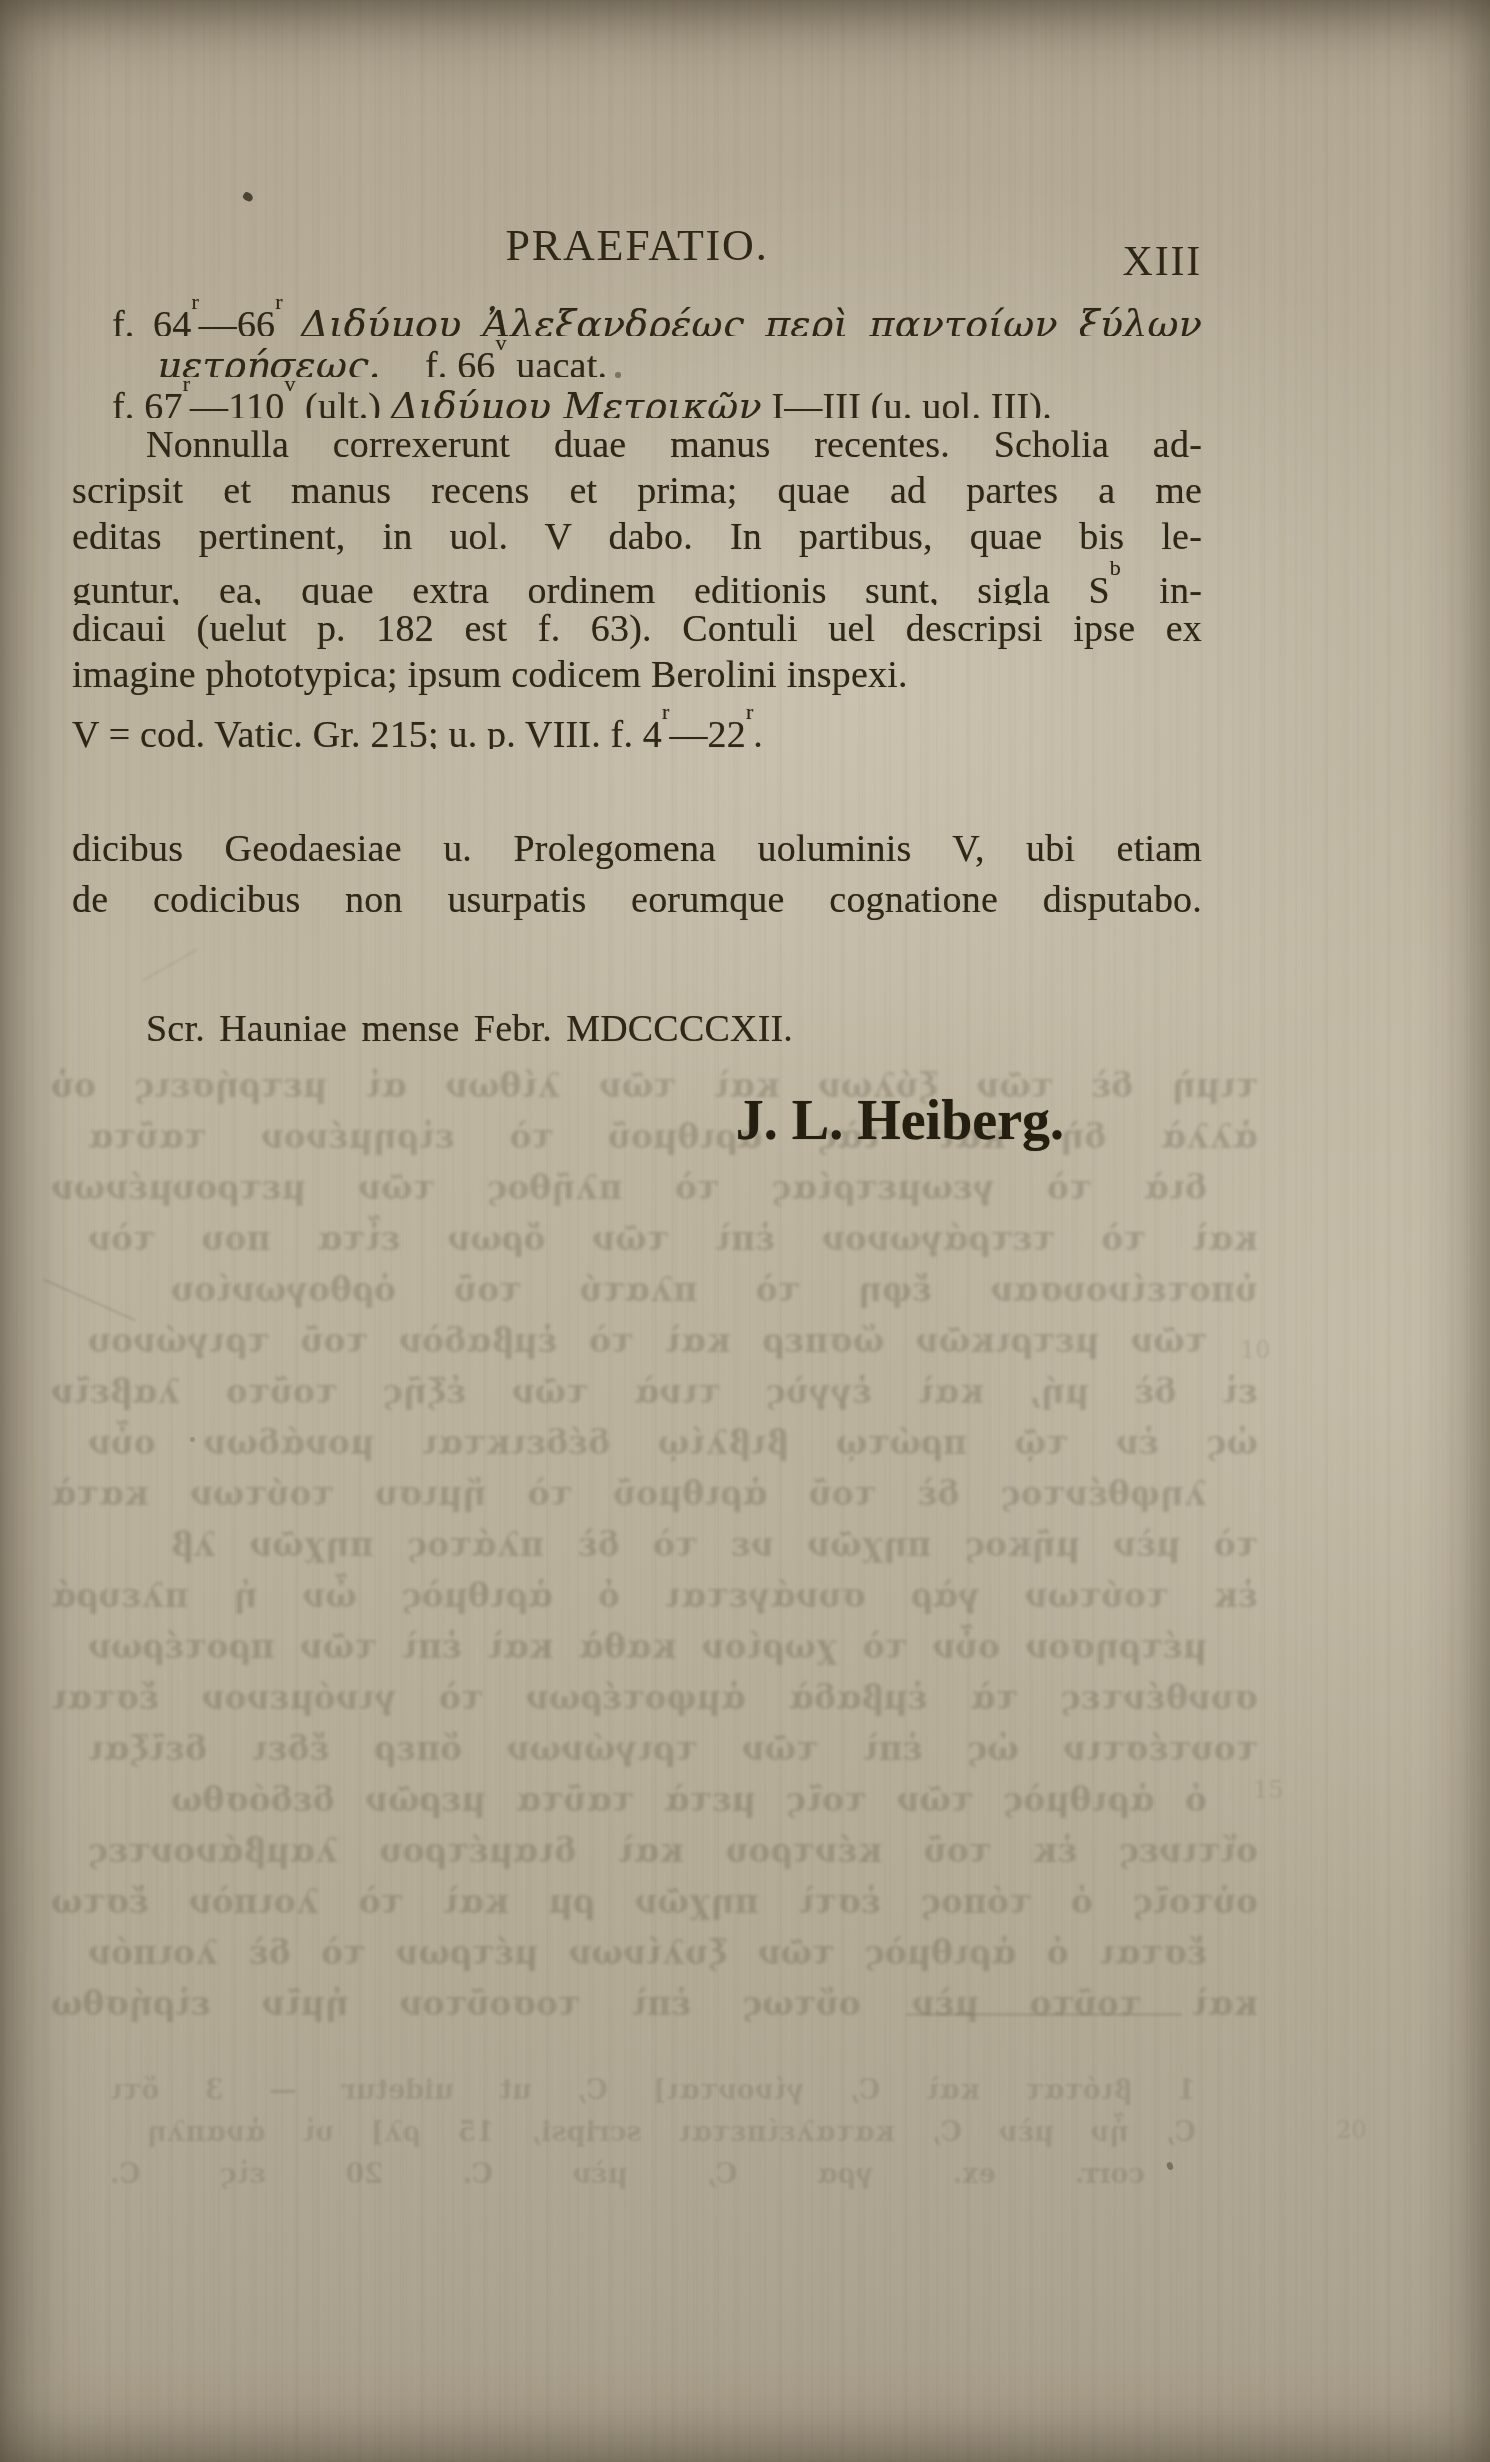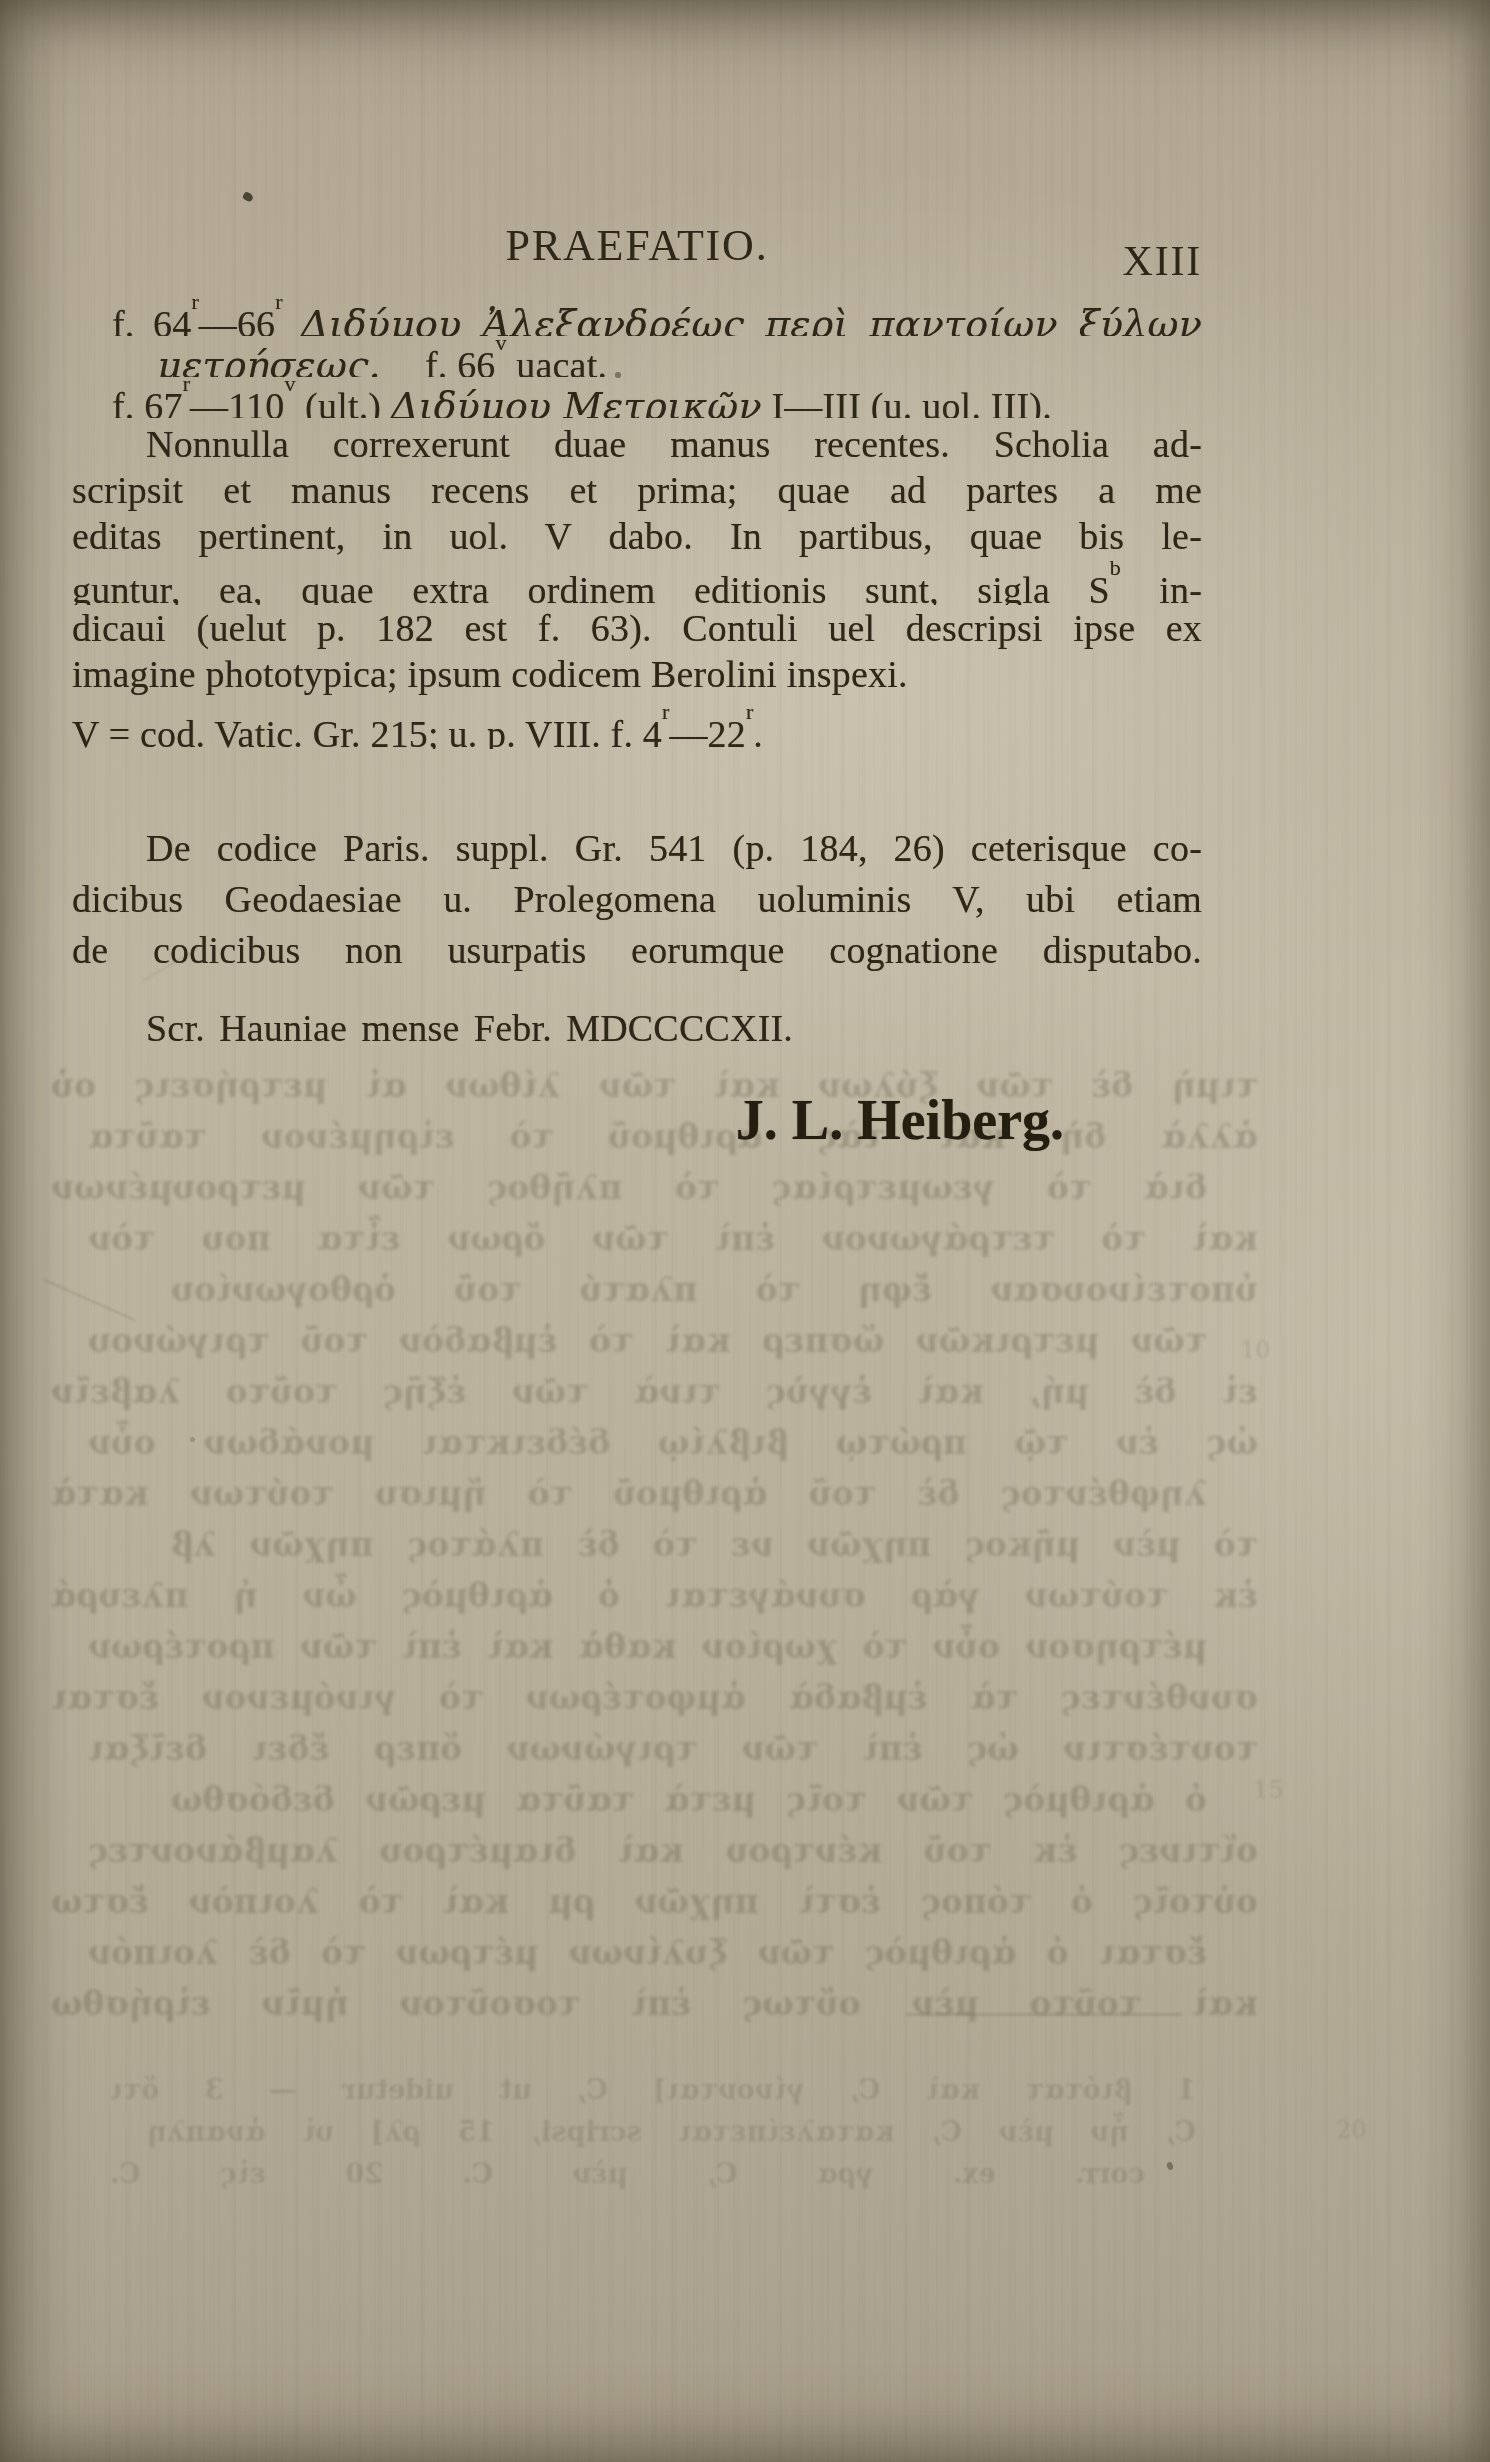--- a/index.html
+++ b/index.html
@@ -125,21 +125,20 @@
       <div class="line j"><span>guntur, ea, quae extra ordinem editionis sunt, sigla S</span><sup class="s">b</sup><span> in-</span></div>
       <div class="line j">dicaui (uelut p. 182 est f. 63). Contuli uel descripsi ipse ex</div>
       <div class="line">imagine phototypica; ipsum codicem Berolini inspexi.</div>
     </div>
 
     <div class="sigla txt">
       <div class="line"><span>V = cod. Vatic. Gr. 215; u. p. VIII.  f. 4</span><sup class="s">r</sup><span>—22</span><sup class="s">r</sup><span>.</span></div>
     </div>
 
     <div class="para2 txt">
-      <div class="line j indent">De codice Paris. suppl. Gr. 541 (p. 184, 26) ceterisque co-</div>
       <div class="line j">dicibus Geodaesiae u. Prolegomena uoluminis V, ubi etiam</div>
       <div class="line j">de codicibus non usurpatis eorumque cognatione disputabo.</div>
     </div>
 
     <div class="dateline txt">
       <div class="line indent">Scr. Hauniae mense Febr. MDCCCCXII.</div>
     </div>
 
     <div class="signature">J. L. Heiberg.</div>
   </div>

